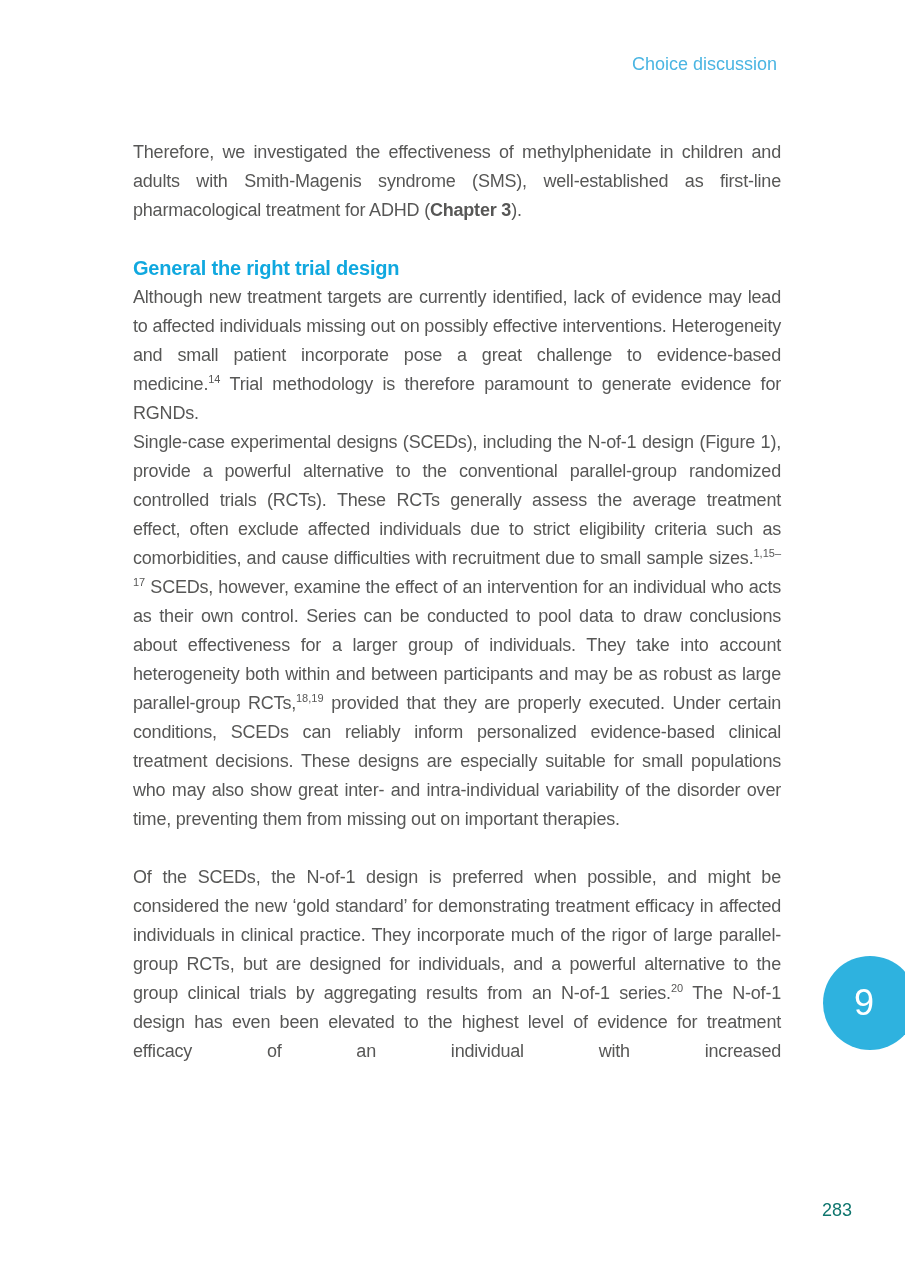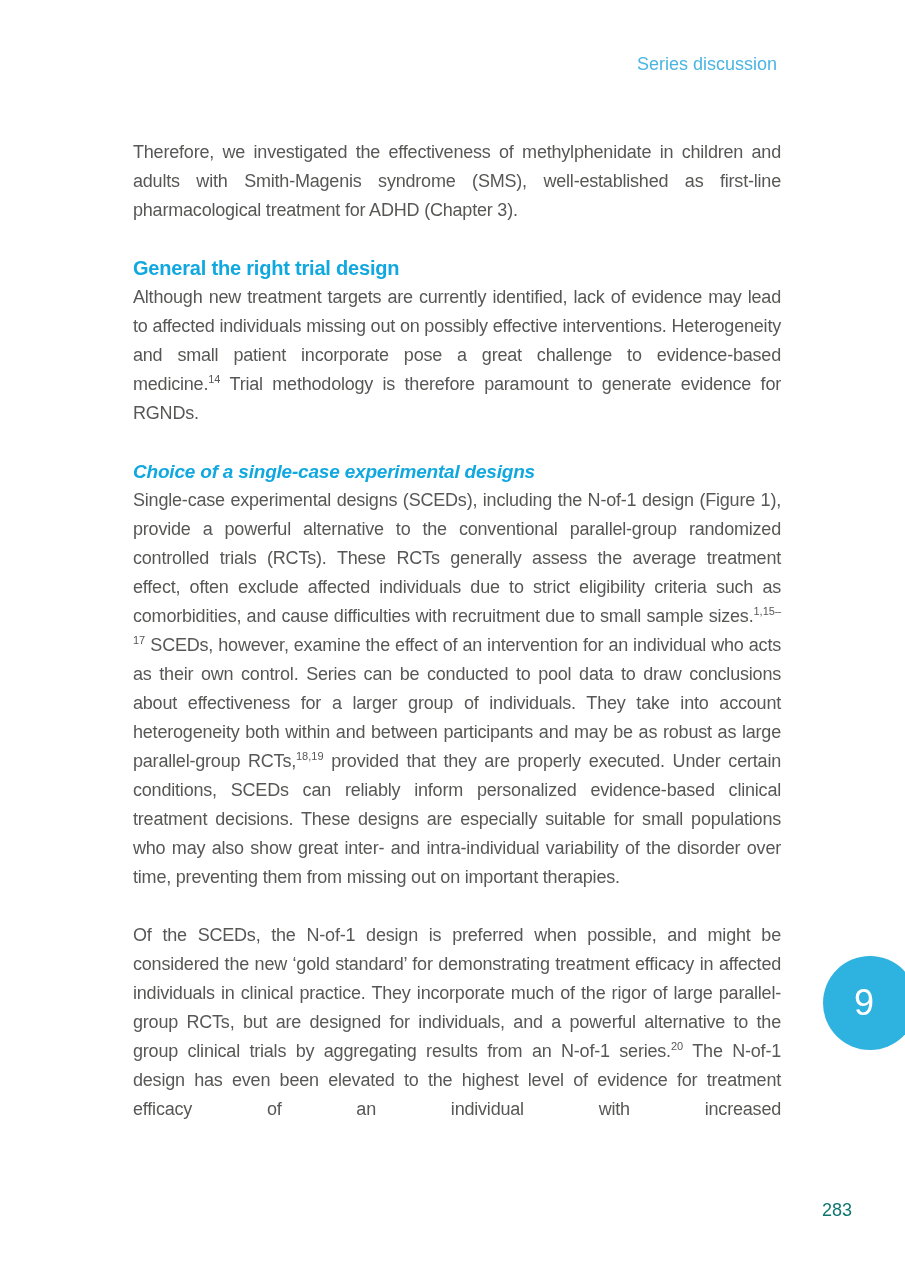--- a/index.html
+++ b/index.html
@@ -30,21 +30,21 @@
     color: #575756;
     font-size: 18px;
     line-height: 29px;
     letter-spacing: -0.2px;
   }
 
   p.body-para {
     margin: 0;
     text-align: justify;
   }
-  p.body-para b { font-weight: normal; }
+  p.body-para b { font-weight: bold; }
   p.para-gap { margin-top: 29px; }
   p.justify-last { text-align-last: justify; }
 
   sup {
     font-size: 11px;
     line-height: 0;
     vertical-align: super;
     letter-spacing: 0;
   }
 
@@ -90,31 +90,30 @@
     right: 53px;
     font-size: 18px;
     color: #0f766e;
   }
 </style>
 </head>
 <body>
 
 <div class="page">
 
-  <div class="running-header">Series discussion</div>
+  <div class="running-header">Choice discussion</div>
 
   <div class="content">
 
     <p class="body-para"><span>Therefore, we investigated the effectiveness of methylphenidate in children and adults with Smith-Magenis syndrome (SMS), well-established as first-line pharmacological treatment for ADHD (</span><b>Chapter 3</b><span>).</span></p>
 
     <h2 class="section-heading">General the right trial design</h2>
 
     <p class="body-para"><span>Although new treatment targets are currently identified, lack of evidence may lead to affected individuals missing out on possibly effective interventions. Heterogeneity and small patient incorporate pose a great challenge to evidence-based medicine.</span><sup>14</sup><span> Trial methodology is therefore paramount to generate evidence for RGNDs.</span></p>
 
-    <h3 class="sub-heading">Choice of a single-case experimental designs</h3>
 
     <p class="body-para"><span>Single-case experimental designs (SCEDs), including the N-of-1 design (Figure 1), provide a powerful alternative to the conventional parallel-group randomized controlled trials (RCTs). These RCTs generally assess the average treatment effect, often exclude affected individuals due to strict eligibility criteria such as comorbidities, and cause difficulties with recruitment due to small sample sizes.</span><sup>1,15–17</sup><span> SCEDs, however, examine the effect of an intervention for an individual who acts as their own control. Series can be conducted to pool data to draw conclusions about effectiveness for a larger group of individuals. They take into account heterogeneity both within and between participants and may be as robust as large parallel-group RCTs,</span><sup>18,19</sup><span> provided that they are properly executed. Under certain conditions, SCEDs can reliably inform personalized evidence-based clinical treatment decisions. These designs are especially suitable for small populations who may also show great inter- and intra-individual variability of the disorder over time, preventing them from missing out on important therapies.</span></p>
 
     <p class="body-para para-gap justify-last"><span>Of the SCEDs, the N-of-1 design is preferred when possible, and might be considered the new ‘gold standard’ for demonstrating treatment efficacy in affected individuals in clinical practice. They incorporate much of the rigor of large parallel-group RCTs, but are designed for individuals, and a powerful alternative to the group clinical trials by aggregating results from an N-of-1 series.</span><sup>20</sup><span> The N-of-1 design has even been elevated to the highest level of evidence for treatment efficacy of an individual with increased</span></p>
 
   </div>
 
   <div class="chapter-tab">
     <span class="chapter-tab-label">9</span>
   </div>

